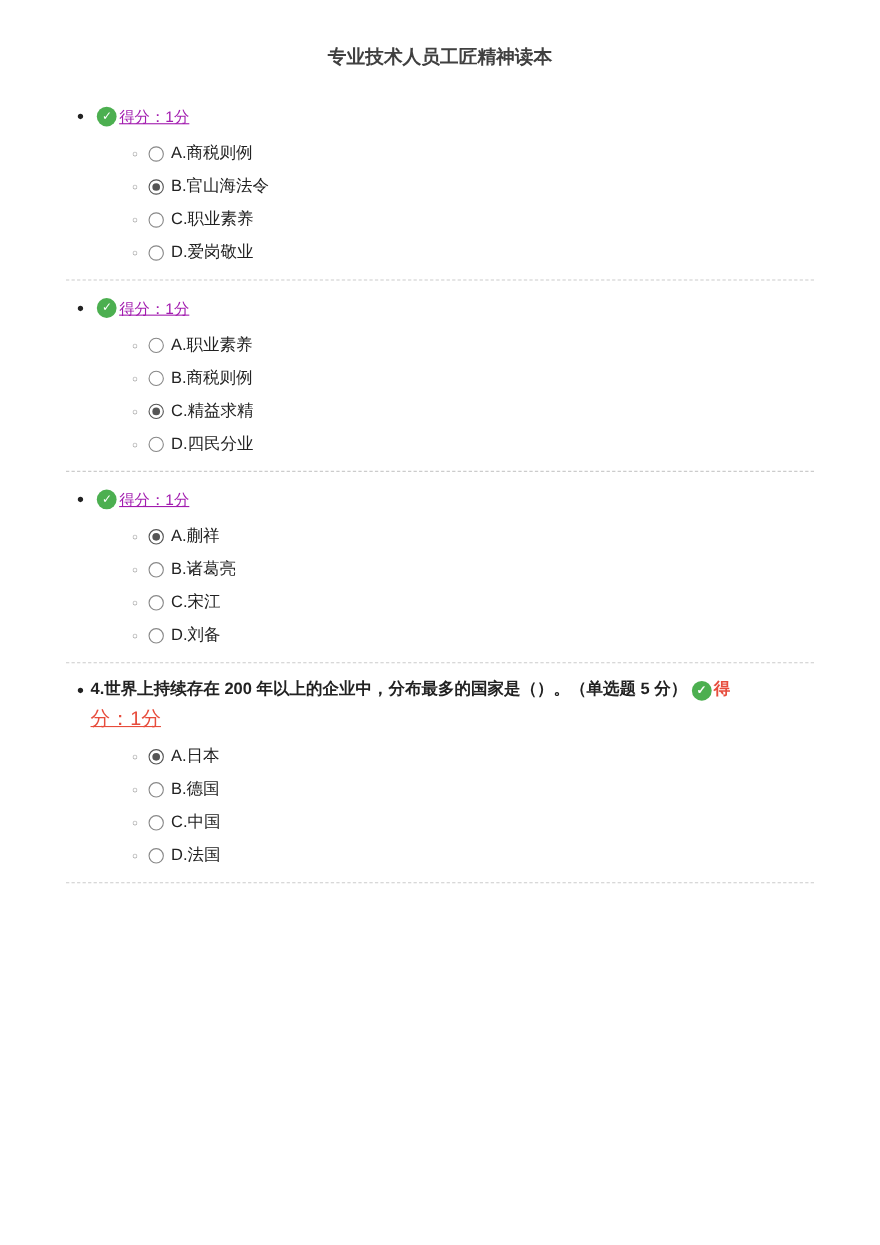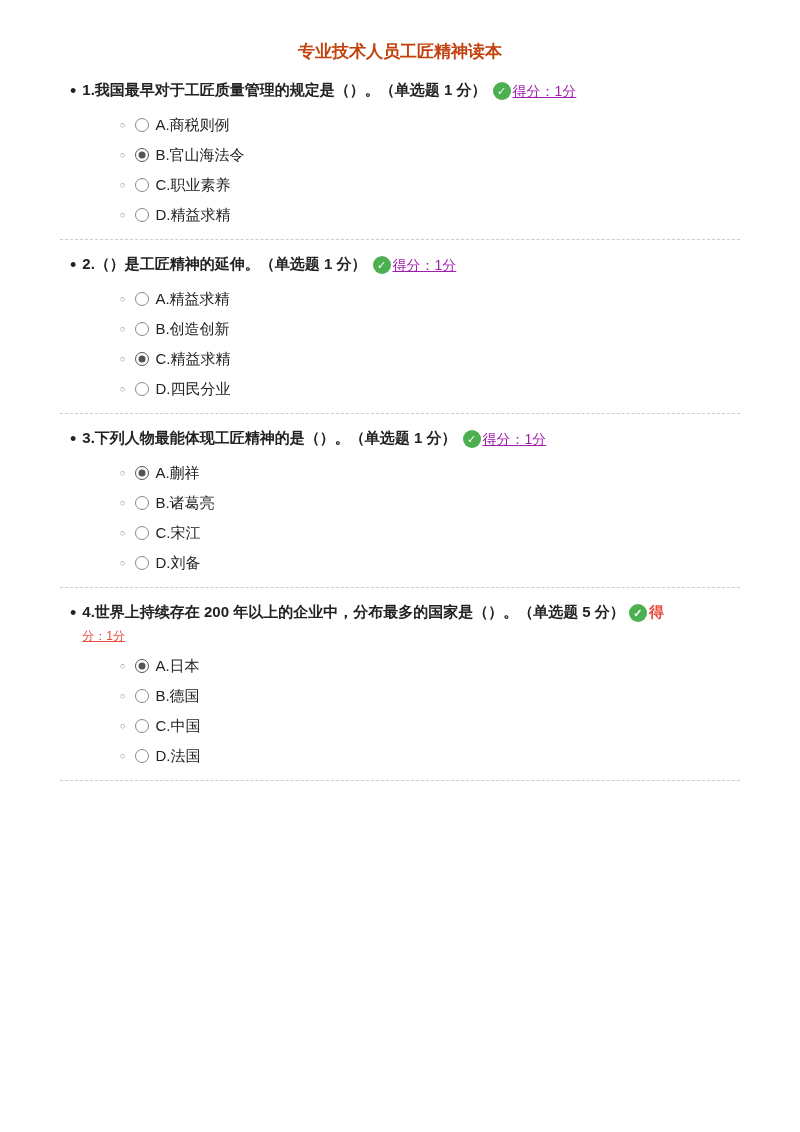--- a/index.html
+++ b/index.html
@@ -13,22 +13,22 @@
       font-size: 15px;
       color: #222;
       padding: 40px 60px;
       max-width: 800px;
       margin: 0 auto;
     }
     .page-title {
       text-align: center;
       font-size: 17px;
       font-weight: bold;
-      margin-bottom: 15px;
-      color: #c2410c;
+      margin-bottom: 30px;
+      color: #404040;
     }
     .question-block {
       margin-bottom: 10px;
     }
     .question-header {
       display: flex;
       align-items: flex-start;
       margin-bottom: 8px;
       padding-left: 10px;
     }
@@ -131,21 +131,21 @@
   </style>
 </head>
 <body>
 
 <div class="page-title">专业技术人员工匠精神读本</div>
 
 <div id="questions-container">
     <div class="question-block">
       <div class="question-header">
         <span class="bullet">•</span>
-        <span class="question-text"><span>1.我国最早对于工匠质量管理的规定是（）。（单选题 1 分）</span><span class="score-badge">
+        <span class="question-text"><span class="score-badge">
             <span class="check-icon">✓</span>
             <span class="score-text">得分：1分</span>
           </span></span>
       </div>
       <ul class="options-list">
         <li class="option-item">
           <span class="small-bullet">○</span>
           <span class="radio-circle"></span>
           <span class="option-label">A.商税则例</span>
         </li>
@@ -155,61 +155,61 @@
           <span class="option-label">B.官山海法令</span>
         </li>
         <li class="option-item">
           <span class="small-bullet">○</span>
           <span class="radio-circle"></span>
           <span class="option-label">C.职业素养</span>
         </li>
         <li class="option-item">
           <span class="small-bullet">○</span>
           <span class="radio-circle"></span>
-          <span class="option-label">D.精益求精</span>
-        </li>
-      </ul>
-    </div>
-    <hr class="divider">
-    <div class="question-block">
-      <div class="question-header">
-        <span class="bullet">•</span>
-        <span class="question-text"><span>2.（）是工匠精神的延伸。（单选题 1 分）</span><span class="score-badge">
+          <span class="option-label">D.爱岗敬业</span>
+        </li>
+      </ul>
+    </div>
+    <hr class="divider">
+    <div class="question-block">
+      <div class="question-header">
+        <span class="bullet">•</span>
+        <span class="question-text"><span class="score-badge">
             <span class="check-icon">✓</span>
             <span class="score-text">得分：1分</span>
           </span></span>
       </div>
       <ul class="options-list">
         <li class="option-item">
           <span class="small-bullet">○</span>
           <span class="radio-circle"></span>
-          <span class="option-label">A.精益求精</span>
-        </li>
-        <li class="option-item">
-          <span class="small-bullet">○</span>
-          <span class="radio-circle"></span>
-          <span class="option-label">B.创造创新</span>
+          <span class="option-label">A.职业素养</span>
+        </li>
+        <li class="option-item">
+          <span class="small-bullet">○</span>
+          <span class="radio-circle"></span>
+          <span class="option-label">B.商税则例</span>
         </li>
         <li class="option-item">
           <span class="small-bullet">○</span>
           <span class="radio-circle selected"></span>
           <span class="option-label">C.精益求精</span>
         </li>
         <li class="option-item">
           <span class="small-bullet">○</span>
           <span class="radio-circle"></span>
           <span class="option-label">D.四民分业</span>
         </li>
       </ul>
     </div>
     <hr class="divider">
     <div class="question-block">
       <div class="question-header">
         <span class="bullet">•</span>
-        <span class="question-text"><span>3.下列人物最能体现工匠精神的是（）。（单选题 1 分）</span><span class="score-badge">
+        <span class="question-text"><span class="score-badge">
             <span class="check-icon">✓</span>
             <span class="score-text">得分：1分</span>
           </span></span>
       </div>
       <ul class="options-list">
         <li class="option-item">
           <span class="small-bullet">○</span>
           <span class="radio-circle selected"></span>
           <span class="option-label">A.蒯祥</span>
         </li>
@@ -227,21 +227,21 @@
           <span class="small-bullet">○</span>
           <span class="radio-circle"></span>
           <span class="option-label">D.刘备</span>
         </li>
       </ul>
     </div>
     <hr class="divider">
     <div class="question-block">
       <div class="question-header">
         <span class="bullet">•</span>
-        <span class="question-text"><span>4.世界上持续存在 200 年以上的企业中，分布最多的国家是（）。（单选题 5 分）</span><span class="check-icon">✓</span><span style="color: rgb(231, 76, 60);">得</span><span class="score-badge-block"><span style="color:#e74c3c;text-decoration:underline;font-size:12px;">分：1分</span></span></span>
+        <span class="question-text"><span>4.世界上持续存在 200 年以上的企业中，分布最多的国家是（）。（单选题 5 分）</span><span class="check-icon">✓</span><span style="color: rgb(231, 76, 60);">得</span><span class="score-badge-block"><span style="color:#e74c3c;text-decoration:underline;font-size:18px;">分：1分</span></span></span>
       </div>
       <ul class="options-list">
         <li class="option-item">
           <span class="small-bullet">○</span>
           <span class="radio-circle selected"></span>
           <span class="option-label">A.日本</span>
         </li>
         <li class="option-item">
           <span class="small-bullet">○</span>
           <span class="radio-circle"></span>

